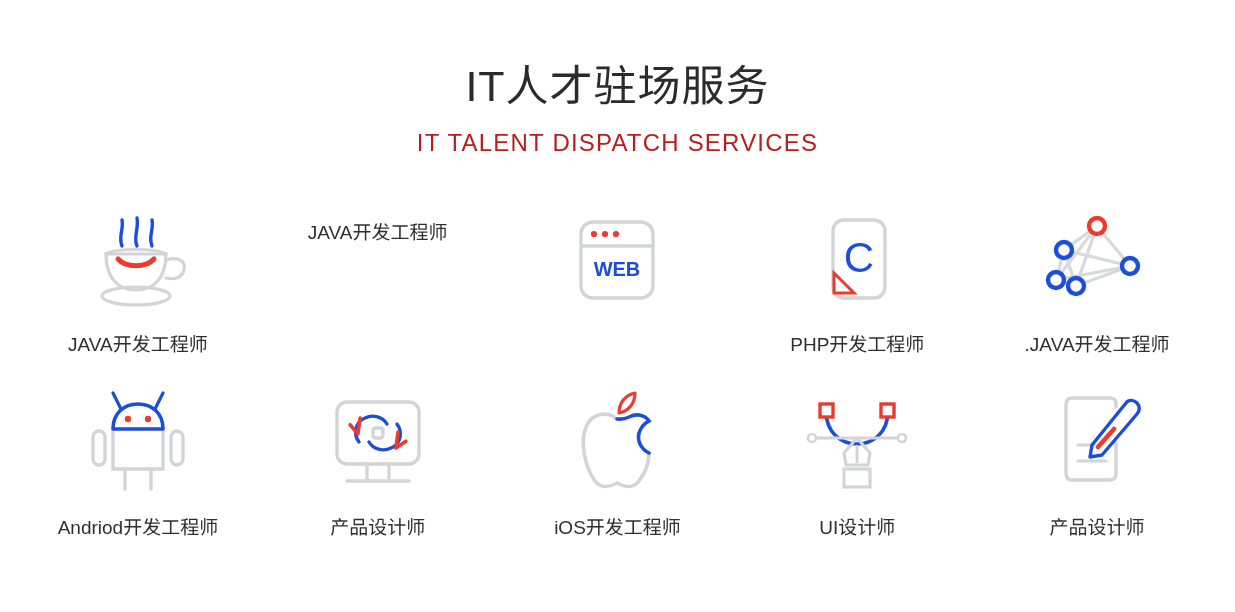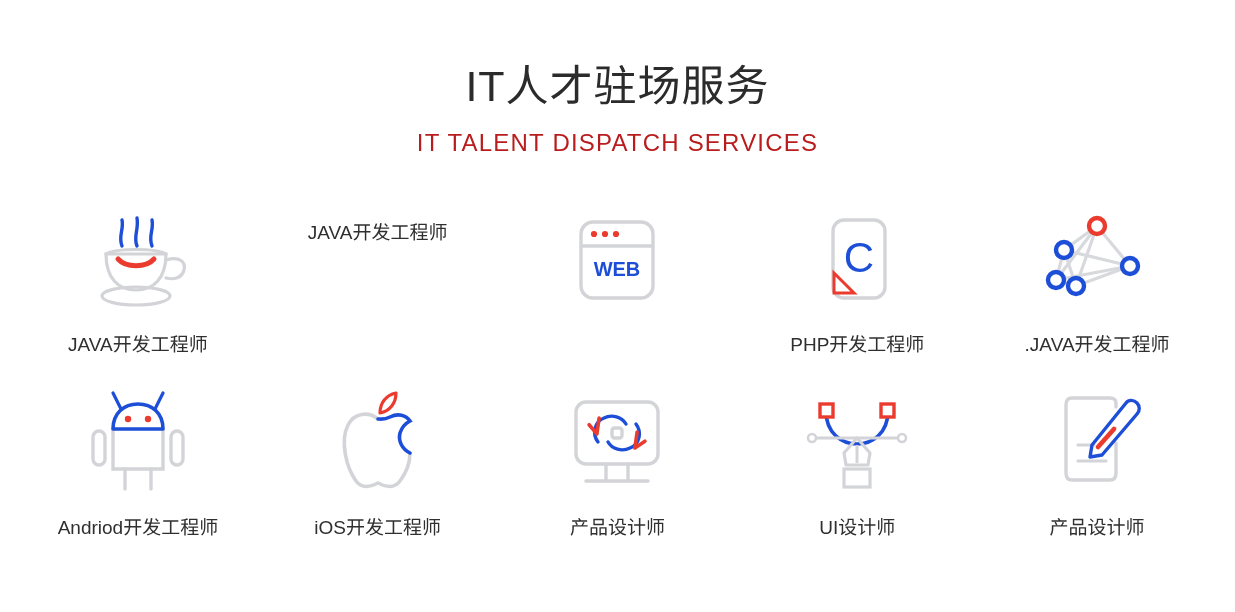--- a/index.html
+++ b/index.html
@@ -192,48 +192,48 @@
             <circle cx="43" cy="30" r="3.2"></circle>
             <circle cx="63" cy="30" r="3.2"></circle>
           </g>
         </svg>
       </div>
       <div class="cell-label">Andriod开发工程师</div>
     </div>
 
     <div class="cell row2">
       <div class="icon-wrap">
-        <svg width="100" height="108" viewBox="0 0 100 108">
-          <path d="M50 30 C40 22 26 24 20 36 C12 52 18 78 28 92 C34 100 42 98 50 94
-                   C58 98 66 100 72 92 C78 84 82 74 82 64" fill="none" stroke="#d3d4d8" stroke-width="3.6" stroke-linecap="round"></path>
-          <path d="M82 64 C74 60 70 52 72 44 C74 38 78 34 82 32
-                   C78 26 70 24 62 28 C56 31 52 30 50 30" fill="none" stroke="#1d4ed8" stroke-width="3.6" stroke-linecap="round"></path>
-          <path d="M52 24 C52 14 58 6 68 4 C68 14 62 22 52 24 Z" fill="none" stroke="#ea3b2e" stroke-width="3.2" stroke-linejoin="round"></path>
-        </svg>
-      </div>
-      <div class="cell-label">iOS开发工程师</div>
-    </div>
-
-    <div class="cell row2">
-      <div class="icon-wrap">
         <svg width="110" height="102" viewBox="0 0 110 102">
           <g fill="none" stroke="#d3d4d8" stroke-width="3.4" stroke-linecap="round">
             <rect x="14" y="10" width="82" height="62" rx="10" ry="10"></rect>
             <line x1="44" y1="72" x2="44" y2="88"></line>
             <line x1="66" y1="72" x2="66" y2="88"></line>
             <line x1="24" y1="89" x2="86" y2="89"></line>
             <rect x="50" y="36" width="10" height="10" rx="2.5" ry="2.5"></rect>
           </g>
           <path d="M36 50 C30 42 32 30 42 26 C50 22 60 25 64 32" fill="none" stroke="#1d4ed8" stroke-width="3.4" stroke-linecap="round"></path>
           <path d="M74 32 C80 40 78 52 68 56 C60 60 50 57 46 50" fill="none" stroke="#1d4ed8" stroke-width="3.4" stroke-linecap="round"></path>
           <path d="M36 50 L36 34 M36 50 L27 42" fill="none" stroke="#ea3b2e" stroke-width="3.6" stroke-linecap="round" transform="translate(0,-8) rotate(8 36 42)"></path>
           <path d="M74 32 L74 48 M74 48 L83 40" fill="none" stroke="#ea3b2e" stroke-width="3.6" stroke-linecap="round" transform="translate(0,8) rotate(8 74 40)"></path>
         </svg>
       </div>
       <div class="cell-label">产品设计师</div>
+    </div>
+
+    <div class="cell row2">
+      <div class="icon-wrap">
+        <svg width="100" height="108" viewBox="0 0 100 108">
+          <path d="M50 30 C40 22 26 24 20 36 C12 52 18 78 28 92 C34 100 42 98 50 94
+                   C58 98 66 100 72 92 C78 84 82 74 82 64" fill="none" stroke="#d3d4d8" stroke-width="3.6" stroke-linecap="round"></path>
+          <path d="M82 64 C74 60 70 52 72 44 C74 38 78 34 82 32
+                   C78 26 70 24 62 28 C56 31 52 30 50 30" fill="none" stroke="#1d4ed8" stroke-width="3.6" stroke-linecap="round"></path>
+          <path d="M52 24 C52 14 58 6 68 4 C68 14 62 22 52 24 Z" fill="none" stroke="#ea3b2e" stroke-width="3.2" stroke-linejoin="round"></path>
+        </svg>
+      </div>
+      <div class="cell-label">iOS开发工程师</div>
     </div>
 
     <div class="cell row2">
       <div class="icon-wrap">
         <svg width="114" height="100" viewBox="0 0 114 100">
           <path d="M26 18 C26 62 88 62 88 18" fill="none" stroke="#1d4ed8" stroke-width="3.6" stroke-linecap="round"></path>
           <line x1="12" y1="45" x2="102" y2="45" stroke="#d3d4d8" stroke-width="3"></line>
           <circle cx="12" cy="45" r="4" fill="#ffffff" stroke="#d3d4d8" stroke-width="2.6"></circle>
           <circle cx="102" cy="45" r="4" fill="#ffffff" stroke="#d3d4d8" stroke-width="2.6"></circle>
           <rect x="20" y="11" width="13" height="13" fill="#ffffff" stroke="#ea3b2e" stroke-width="3.4"></rect>

